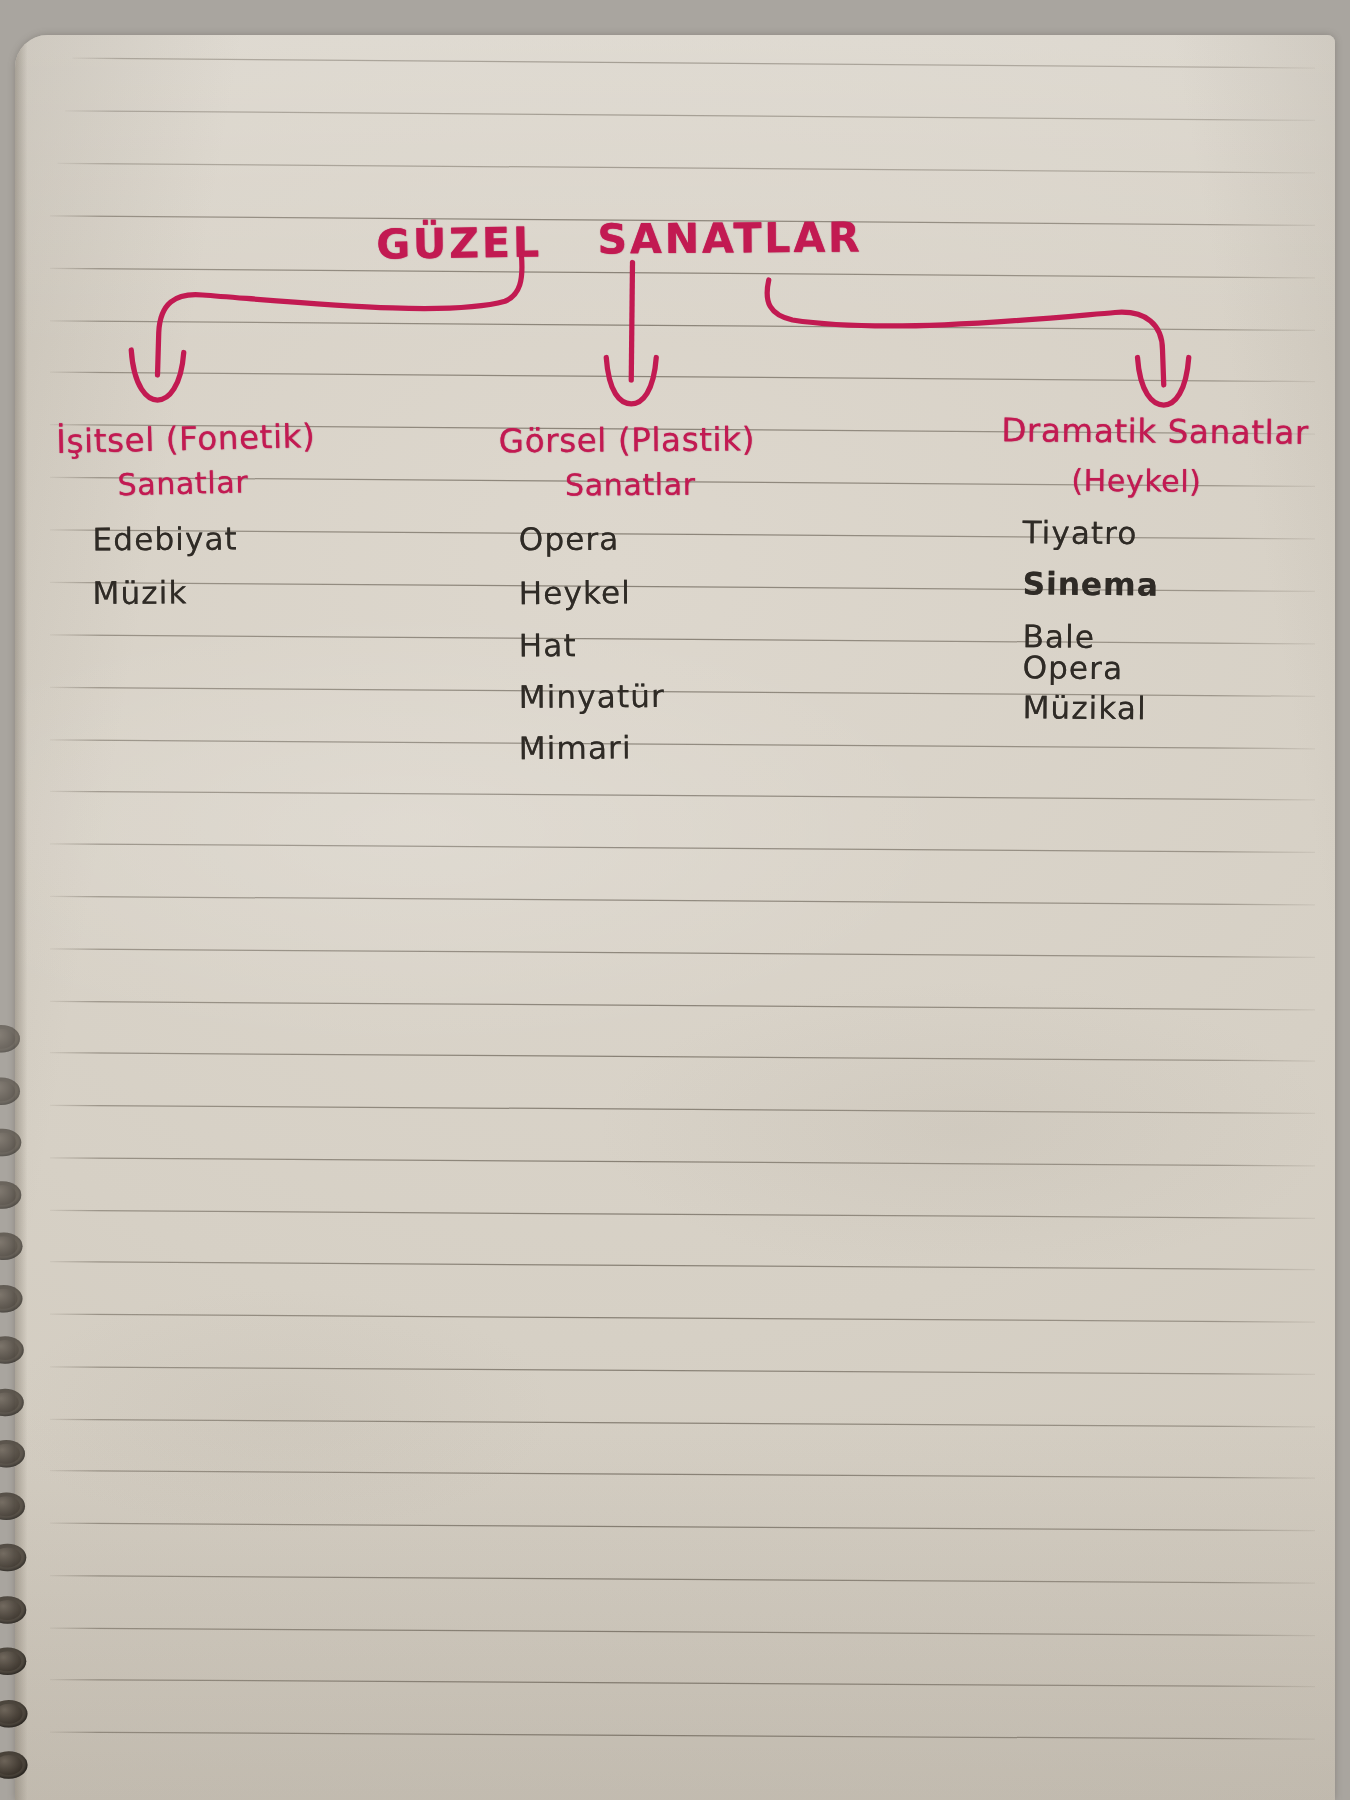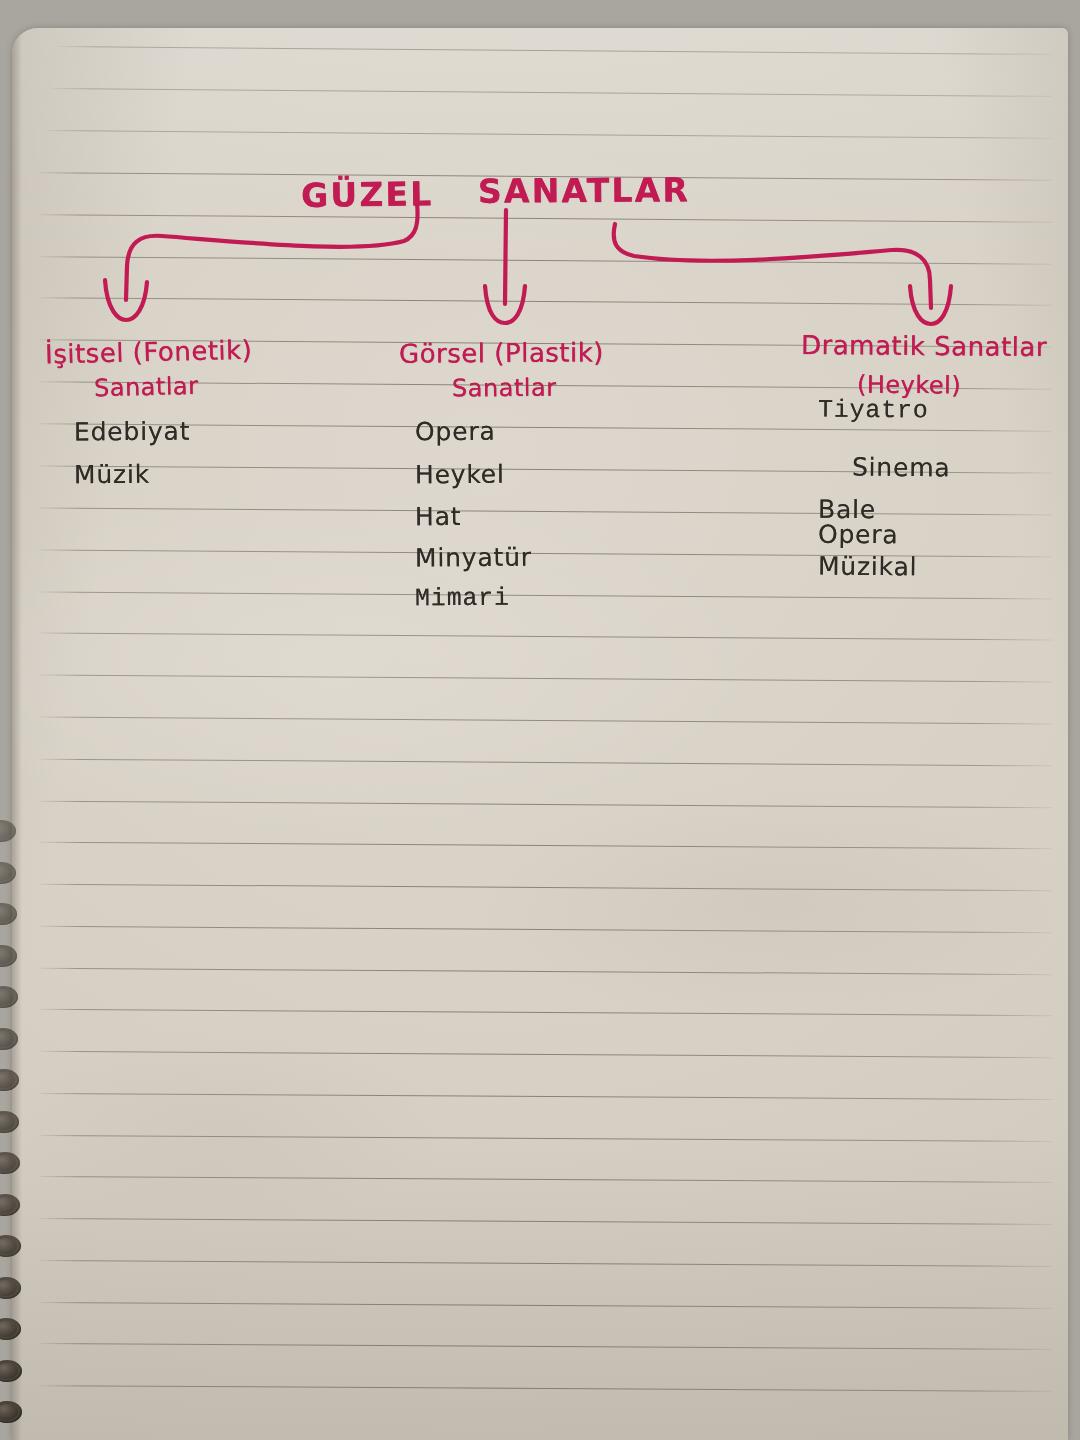--- a/index.html
+++ b/index.html
@@ -245,29 +245,29 @@
     </div>
 
     <div>
       <div class="hw ink-pink col-head-line1 tilt-c" style="left:387px; top:310px;">Görsel (Plastik)</div>
       <div class="hw ink-pink col-head-line2 tilt-c" style="left:440px; top:346px;">Sanatlar</div>
 
       <div class="hw ink-dark item-text tilt-c" style="left:403px; top:389px;">Opera</div>
       <div class="hw ink-dark item-text tilt-c" style="left:403px; top:432px;">Heykel</div>
       <div class="hw ink-dark item-text tilt-c" style="left:403px; top:474px;">Hat</div>
       <div class="hw ink-dark item-text tilt-c" style="left:403px; top:515px;">Minyatür</div>
-      <div class="hw ink-dark item-text tilt-c" style="left:403px; top:556px;font-family:Liberation Mono, monospace;">Mimari</div>
+      <div class="hw ink-dark item-text tilt-c" style="left:403px; top:556px;">Mimari</div>
     </div>
 
     <div>
       <div class="hw ink-pink col-head-line1 tilt-d" style="left:789px; top:303px;">Dramatik Sanatlar</div>
       <div class="hw ink-pink col-head-line2 tilt-d" style="left:845px; top:343px;">(Heykel)</div>
 
-      <div class="hw ink-dark item-text tilt-d" style="left:806px; top:368px;font-family:Liberation Mono, monospace;">Tiyatro</div>
-      <div class="hw ink-dark item-text tilt-d" style="left:840px; top:425px;">Sinema</div>
+      <div class="hw ink-dark item-text tilt-d" style="left:806px; top:384px;">Tiyatro</div>
+      <div class="hw ink-dark item-text tilt-d" style="left:806px; top:425px;font-weight:bold;">Sinema</div>
       <div class="hw ink-dark item-text tilt-d" style="left:806px; top:467px;">Bale</div>
       <div class="hw ink-dark item-text tilt-d" style="left:806px; top:492px;">Opera</div>
       <div class="hw ink-dark item-text tilt-d" style="left:806px; top:524px;">Müzikal</div>
     </div>
 
     <div class="spiral-edge-strip"></div>
 
   </div>
 
   <div class="spiral-column" id="spiral-column">

